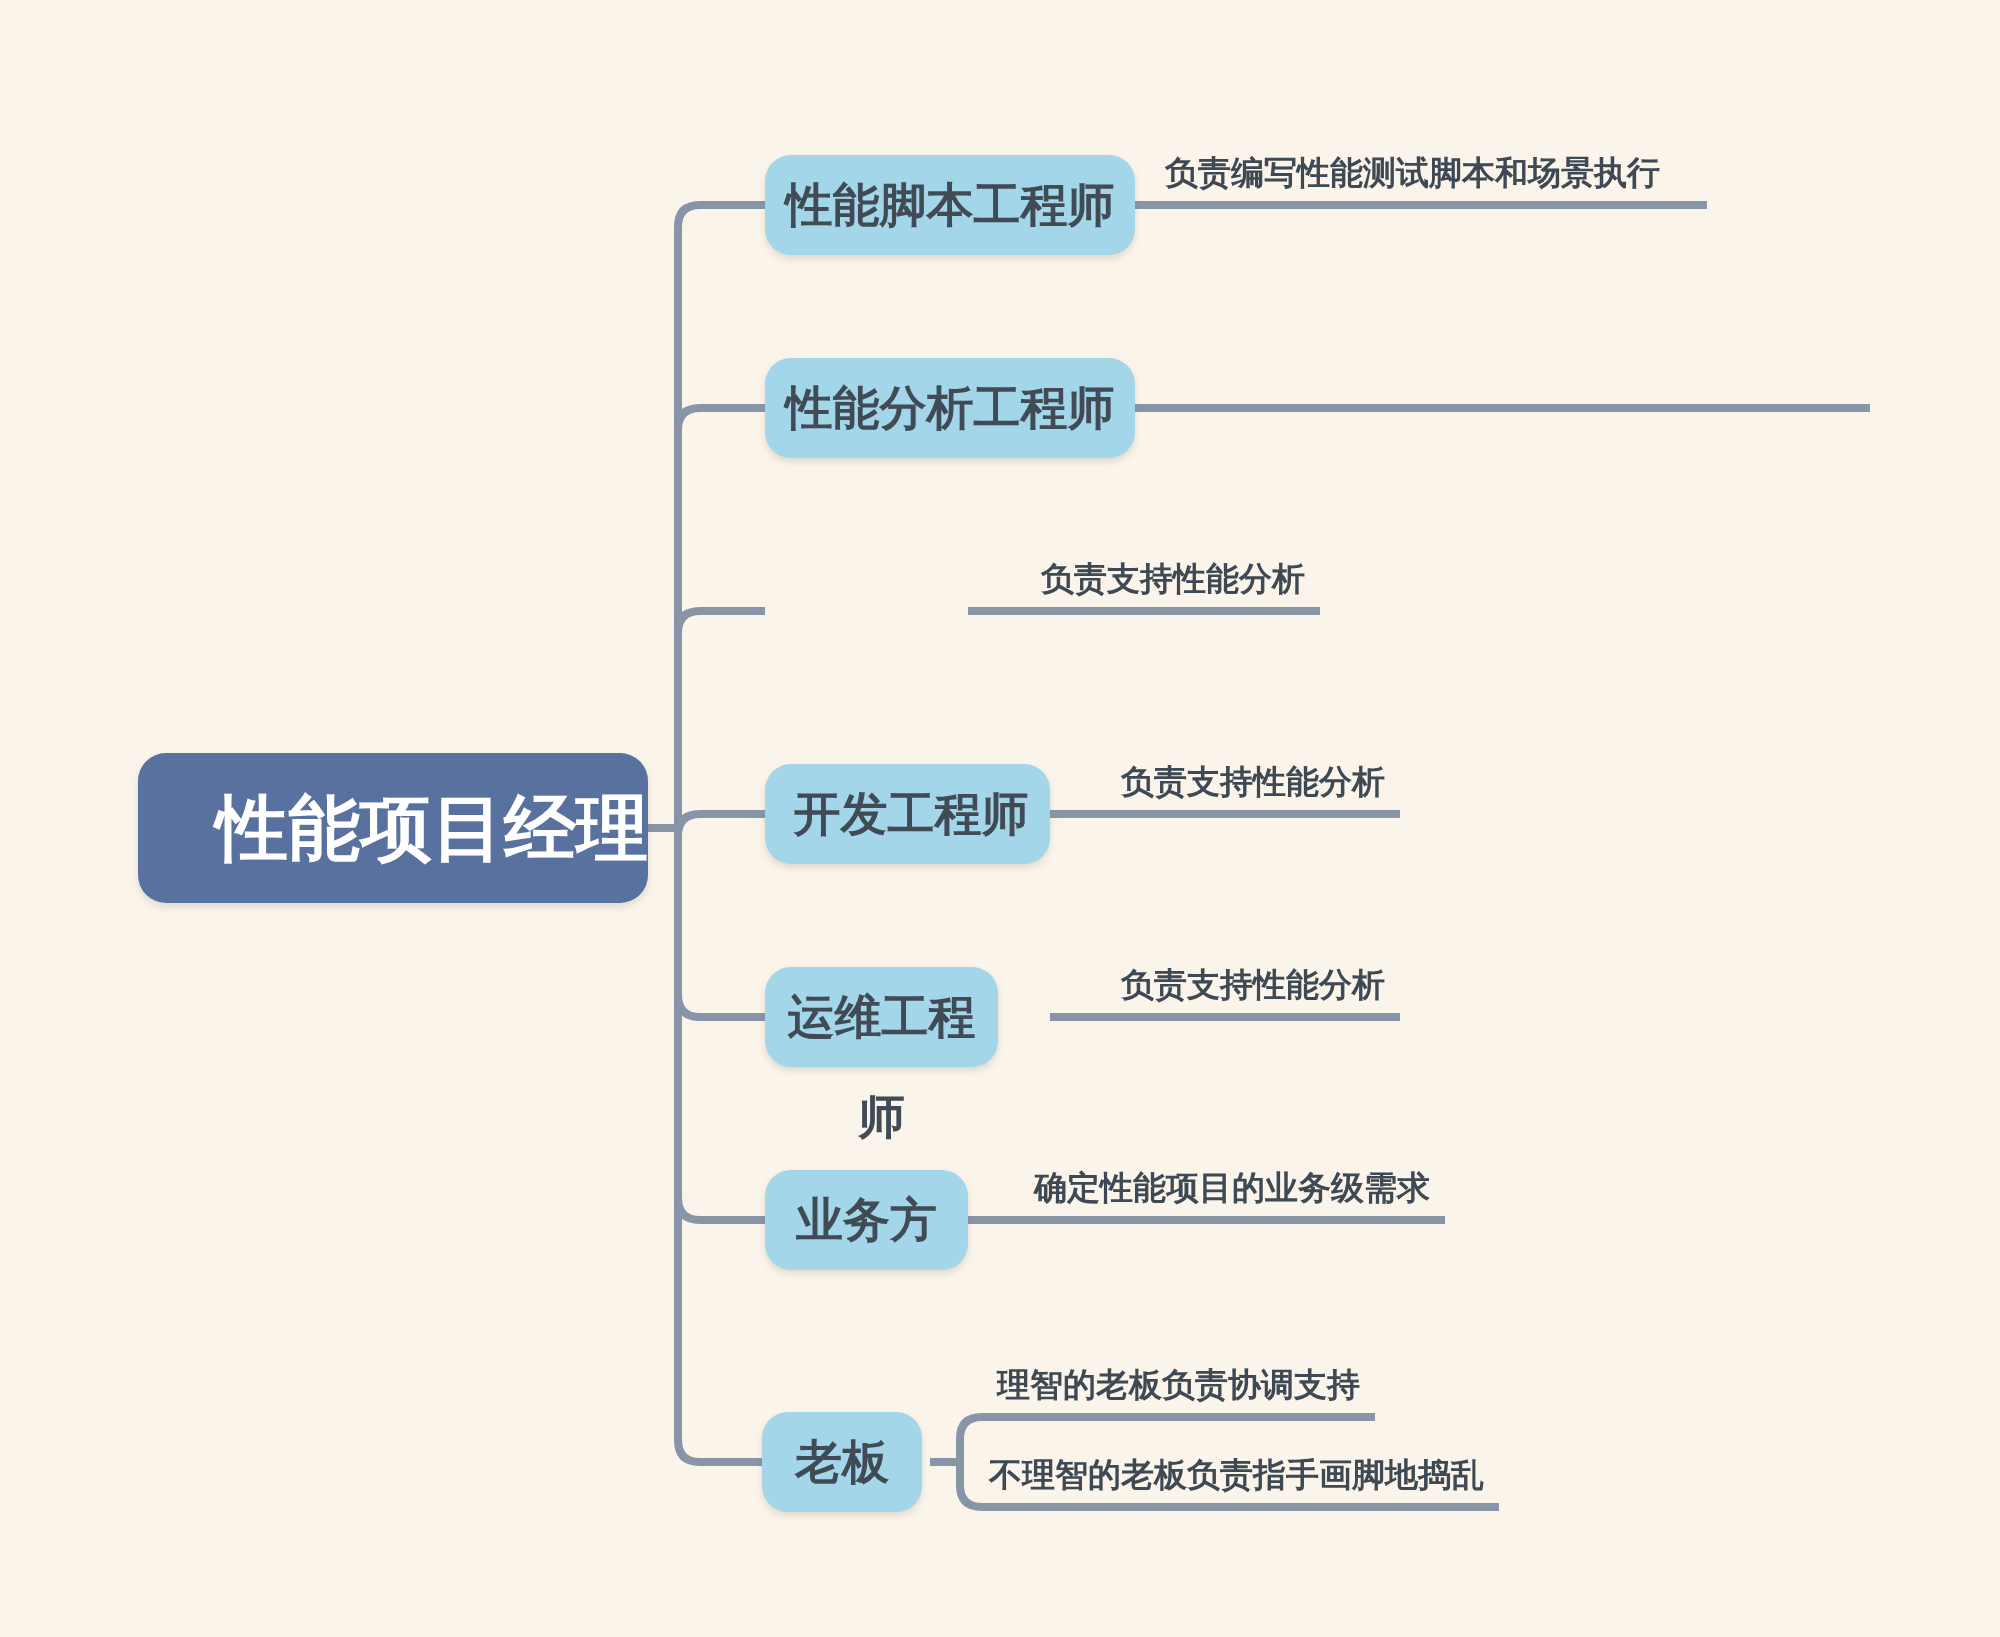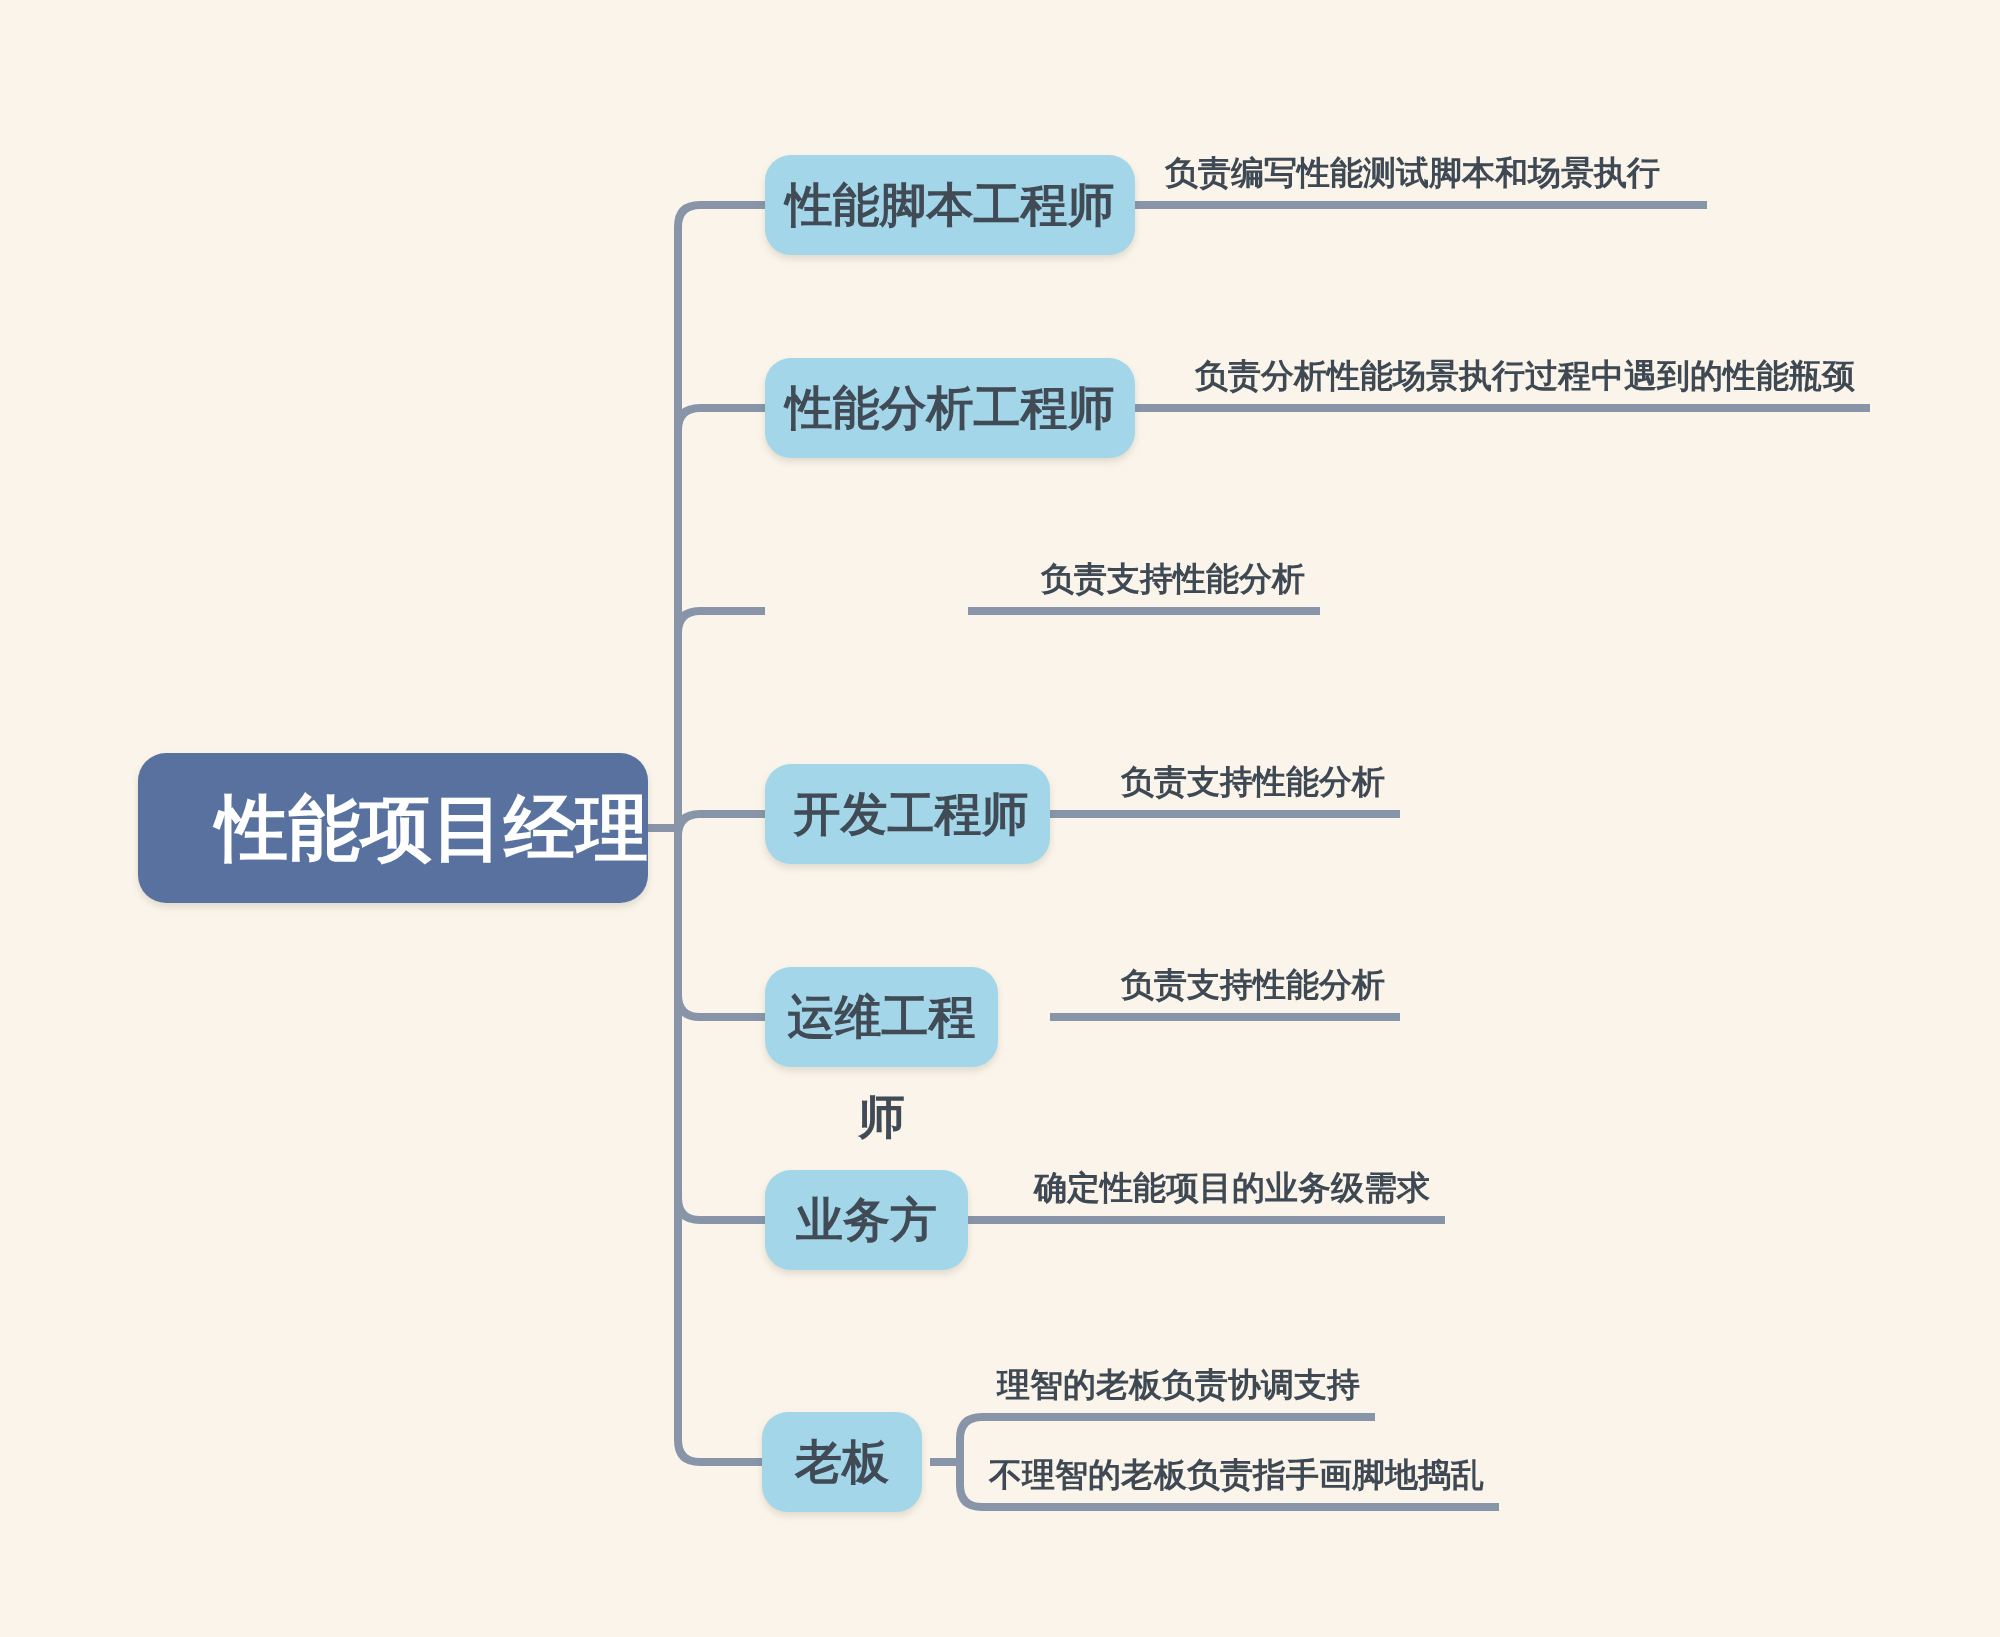--- a/index.html
+++ b/index.html
@@ -112,21 +112,20 @@
   <div class="node root">性能项目经理</div>
 
   <div class="node child n1">性能脚本工程师</div>
   <div class="node child n2">性能分析工程师</div>
   <div class="node child n4">开发工程师</div>
   <div class="node child n5">运维工程师</div>
   <div class="node child n6">业务方</div>
   <div class="node child n7">老板</div>
 
   <div class="note note1">负责编写性能测试脚本和场景执行</div>
-  <div class="note note2">负责分析性能场景执行过程中遇到的性能瓶颈</div>
   <div class="note note3">负责支持性能分析</div>
   <div class="note note4">负责支持性能分析</div>
   <div class="note note5">负责支持性能分析</div>
   <div class="note note6">确定性能项目的业务级需求</div>
   <div class="note note7a">理智的老板负责协调支持</div>
   <div class="note note7b">不理智的老板负责指手画脚地捣乱</div>
 
 </div>
 
 </body></html>

